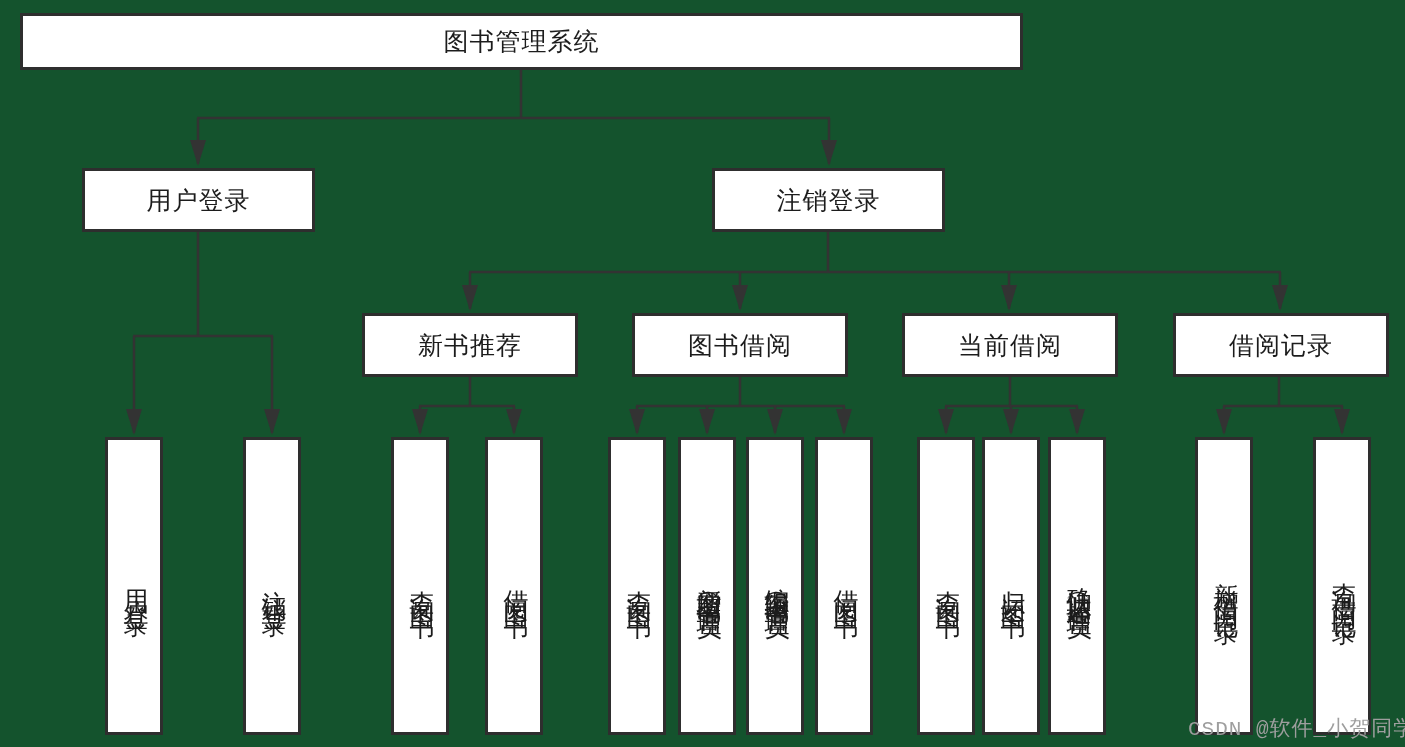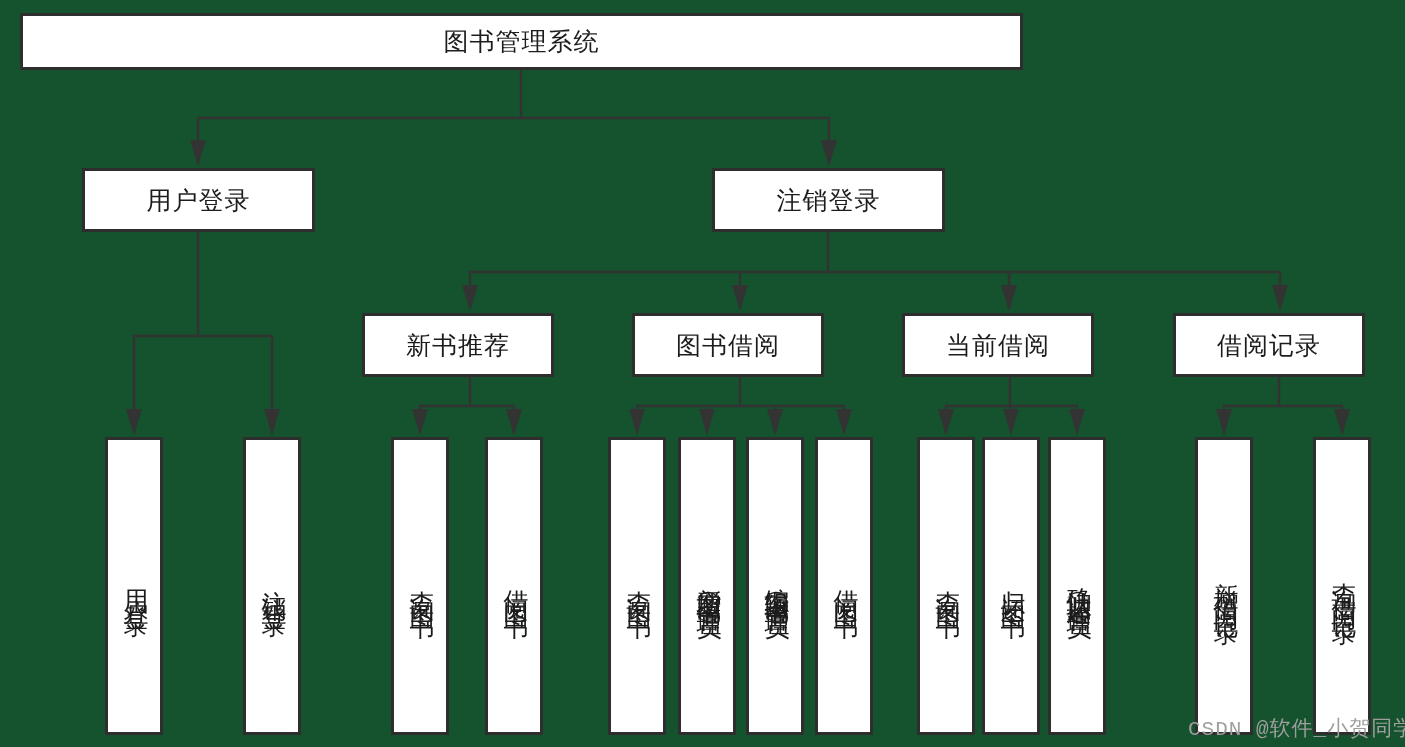--- a/index.html
+++ b/index.html
@@ -19,21 +19,21 @@
     border: 3px solid #2e2e2e;
     display: flex;
     align-items: center;
     justify-content: center;
     color: #1c1c1c;
     z-index: 2;
   }
   .hbox { font-size: 25px; letter-spacing: 1px; }
   .root  { left: 20px;  top: 13px;  width: 1003px; height: 57px; }
   .lv2   { top: 168px; width: 233px; height: 64px; }
-  .lv3   { top: 313px; width: 192px; height: 64px; }
+  .lv3   { top: 313px; width: 216px; height: 64px; }
   .vbox {
     top: 437px;
     width: 58px;
     height: 298px;
     writing-mode: vertical-rl;
     text-orientation: mixed;
     font-size: 25px;
     letter-spacing: 8px;
     line-height: 1;
   }

